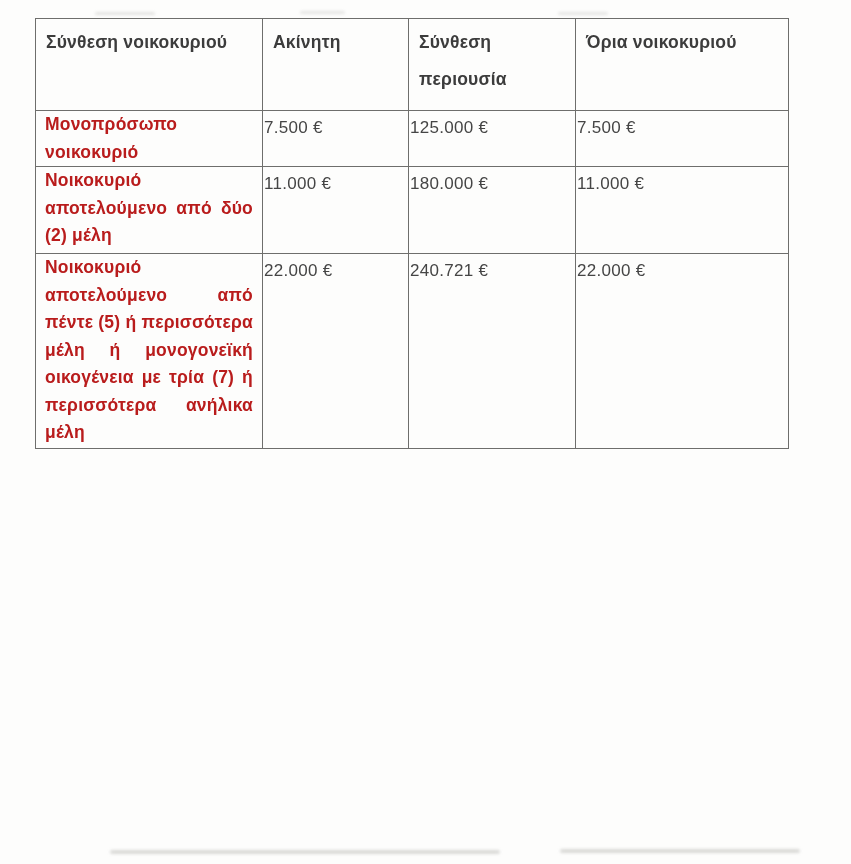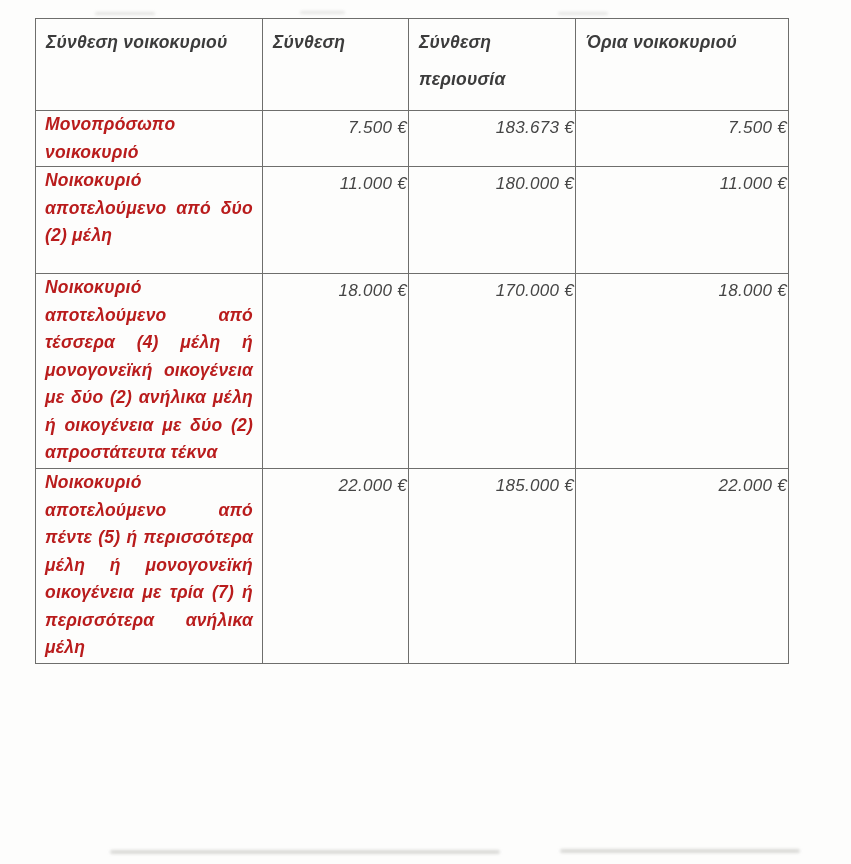--- a/index.html
+++ b/index.html
@@ -15,35 +15,34 @@
     overflow: hidden;
   }
   table.limits-table {
     position: absolute;
     left: 35px;
     top: 18px;
     width: 753px;
     table-layout: fixed;
     border-collapse: collapse;
     background: #fdfdfc;
-    font-style: italic;
   }
   .limits-table col.c1 { width: 227px; }
   .limits-table col.c2 { width: 146px; }
   .limits-table col.c3 { width: 167px; }
   .limits-table col.c4 { width: 213px; }
 
   .limits-table th, .limits-table td {
     border: 1.6px solid #6e6e6c;
     vertical-align: top;
     overflow: hidden;
   }
   .limits-table thead tr { height: 92px; }
   .limits-table tbody tr:nth-child(1) { height: 53px; }
-  .limits-table tbody tr:nth-child(2) { height: 107px; }
+  .limits-table tbody tr:nth-child(2) { height: 87px; }
   .limits-table tbody tr:nth-child(3) { height: 195px; }
   .limits-table tbody tr:nth-child(4) { height: 195px; }
   .limits-table tbody tr:nth-child(5) { height: 208px; }
 
   .limits-table th {
     font-size: 17.5px;
     font-weight: 700;
     line-height: 37px;
     color: #3c3c3c;
     text-align: left;
@@ -56,21 +55,21 @@
     line-height: 27.5px;
     color: #b91c1c;
     text-align: justify;
     padding: 0 9px 0 9px;
     letter-spacing: 0.2px;
   }
   td.num {
     font-size: 17px;
     font-weight: 400;
     color: #454545;
-    text-align: right;
+    text-align: left;
     padding-top: 7px;
     letter-spacing: 0.3px;
   }
 
   
   .smudge {
     position: absolute;
     background: #bdbdb9;
     filter: blur(1.6px);
     opacity: 0.55;
@@ -90,48 +89,42 @@
   <table class="limits-table">
     <colgroup>
       <col class="c1">
         <col class="c2">
         <col class="c3">
         <col class="c4">
     </colgroup>
     <thead>
       <tr>
         <th>Σύνθεση νοικοκυριού</th>
-        <th>Σύνθεση</th>
+        <th>Ακίνητη</th>
         <th>Σύνθεση περιουσία</th>
         <th>Όρια νοικοκυριού</th>
       </tr>
     </thead>
     <tbody>
         <tr>
       <td class="comp">Μονοπρόσωπο νοικοκυριό</td>
       <td class="num">7.500 €</td>
-      <td class="num">183.673 €</td>
+      <td class="num">125.000 €</td>
       <td class="num">7.500 €</td>
     </tr>
         <tr>
       <td class="comp">Νοικοκυριό αποτελούμενο από δύο (2) μέλη</td>
       <td class="num">11.000 €</td>
       <td class="num">180.000 €</td>
       <td class="num">11.000 €</td>
     </tr>
         <tr>
-      <td class="comp">Νοικοκυριό αποτελούμενο από τέσσερα (4) μέλη ή μονογονεϊκή οικογένεια με δύο (2) ανήλικα μέλη ή οικογένεια με δύο (2) απροστάτευτα τέκνα</td>
-      <td class="num">18.000 €</td>
-      <td class="num">170.000 €</td>
-      <td class="num">18.000 €</td>
-    </tr>
-        <tr>
       <td class="comp">Νοικοκυριό αποτελούμενο από πέντε (5) ή περισσότερα μέλη ή μονογονεϊκή οικογένεια με τρία (7) ή περισσότερα ανήλικα μέλη</td>
       <td class="num">22.000 €</td>
-      <td class="num">185.000 €</td>
+      <td class="num">240.721 €</td>
       <td class="num">22.000 €</td>
     </tr>
       </tbody>
   </table>
 
   <div class="smudge s1"></div>
   <div class="smudge s2"></div>
   <div class="smudge s3"></div>
   <div class="smudge s4"></div>
   <div class="smudge s5"></div>

